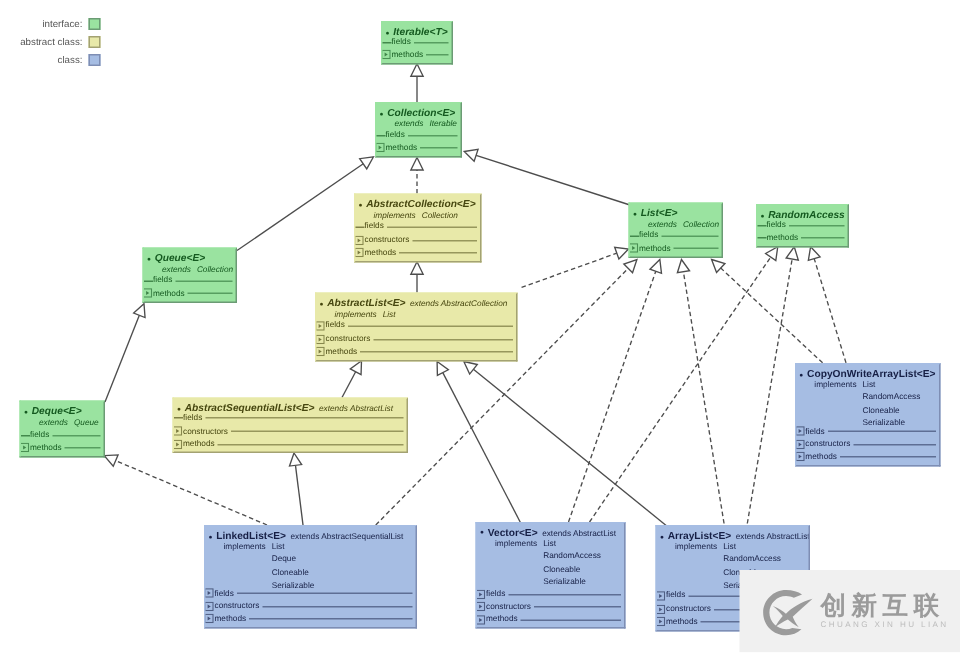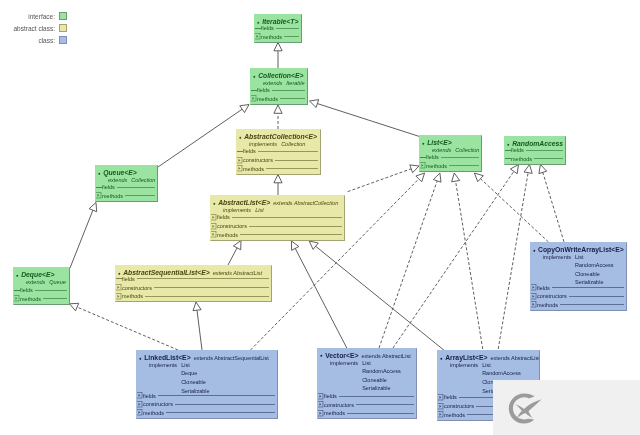--- a/index.html
+++ b/index.html
@@ -576,14 +576,18 @@
         </span>
         <span class="memlabel">methods</span>
         <span class="memrule"></span>
       </div>
   </div>
   <div id="wm">
     <svg id="wm-logo" width="37" height="32" viewBox="0 0 40 34">
         <path fill="#9b9b9b" d="M19.5 1.2C10.4 1.2 3 8.5 3 17.5S10.4 33.8 19.5 33.8c4.3 0 8.2-1.6 11.1-4.3l-6.6-1c-1.4 .6-2.9 .9-4.5 .9-6.6 0-12-5.4-12-12s5.4-12 12-12c2 0 3.9 .5 5.6 1.4l5.9-2.4C28.2 2.3 24 1.2 19.5 1.2z"></path>
         <path fill="#9b9b9b" d="M38.6 7.5C30.3 9.8 23.6 14 19.4 18.2 17.4 16.3 14.1 14.2 10 12.6c3 2.5 5.5 5.1 7.1 7.3-2.2 2.5-4.2 5.4-5.6 8.2 3-2.4 6.3-4.4 9.3-5.7 1.9 1.6 4.5 3.6 7.9 5.6-2.1-2.8-3.6-5.5-4.4-7.6 4.4-4 10.2-9.1 14.3-12.9z"></path>
       </svg>
+    <div id="wm-text">
+        <div id="wm-cn">创新互联</div>
+        <div id="wm-py">CHUANG XIN HU LIAN</div>
+      </div>
   </div>
 </div>
 
 </body></html>

